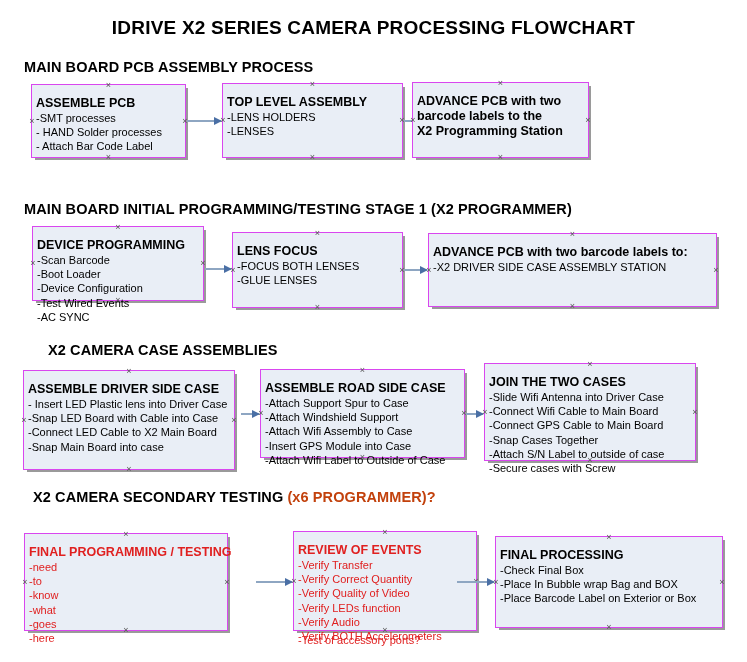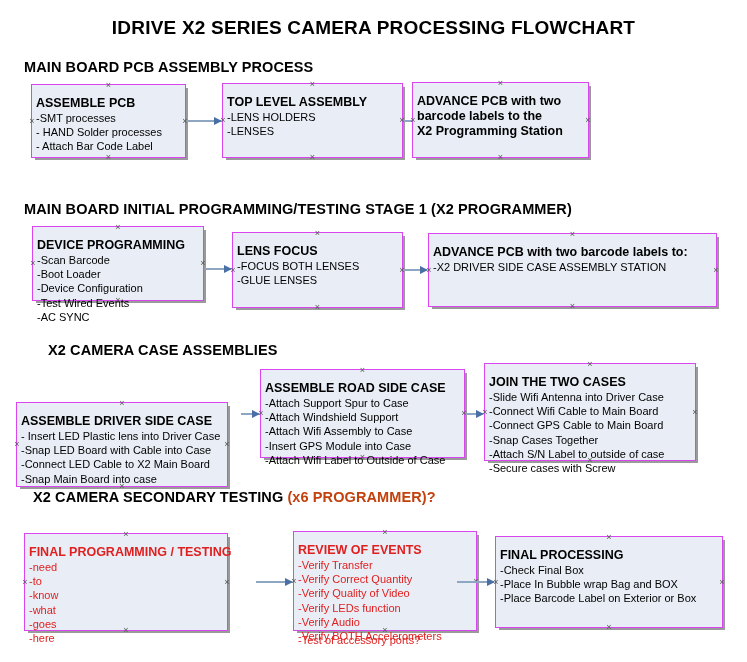--- a/index.html
+++ b/index.html
@@ -140,21 +140,21 @@
     <span class="hx" style="left:50%;top:0;"></span>
     <span class="hx" style="left:50%;top:100%;"></span>
     <span class="hx" style="left:0;top:50%;"></span>
     <span class="hx" style="left:100%;top:50%;"></span>
   </div>
 
   <div class="section-title" style="left:48px;top:342px;">
     <span>X2 CAMERA CASE ASSEMBLIES</span>
   </div>
 
-  <div class="node" style="left:16px;top:370px;width:212px;height:85px;margin-top:32px;">
+  <div class="node" style="left:23px;top:370px;width:212px;height:100px;">
     <div class="hd">ASSEMBLE DRIVER SIDE CASE</div>
     <div class="li">- Insert LED Plastic lens into Driver Case</div>
     <div class="li">-Snap LED Board with Cable into Case</div>
     <div class="li">-Connect LED Cable to X2 Main Board</div>
     <div class="li">-Snap Main Board into case</div>
     <span class="hx" style="left:50%;top:0;"></span>
     <span class="hx" style="left:50%;top:100%;"></span>
     <span class="hx" style="left:0;top:50%;"></span>
     <span class="hx" style="left:100%;top:50%;"></span>
   </div>

